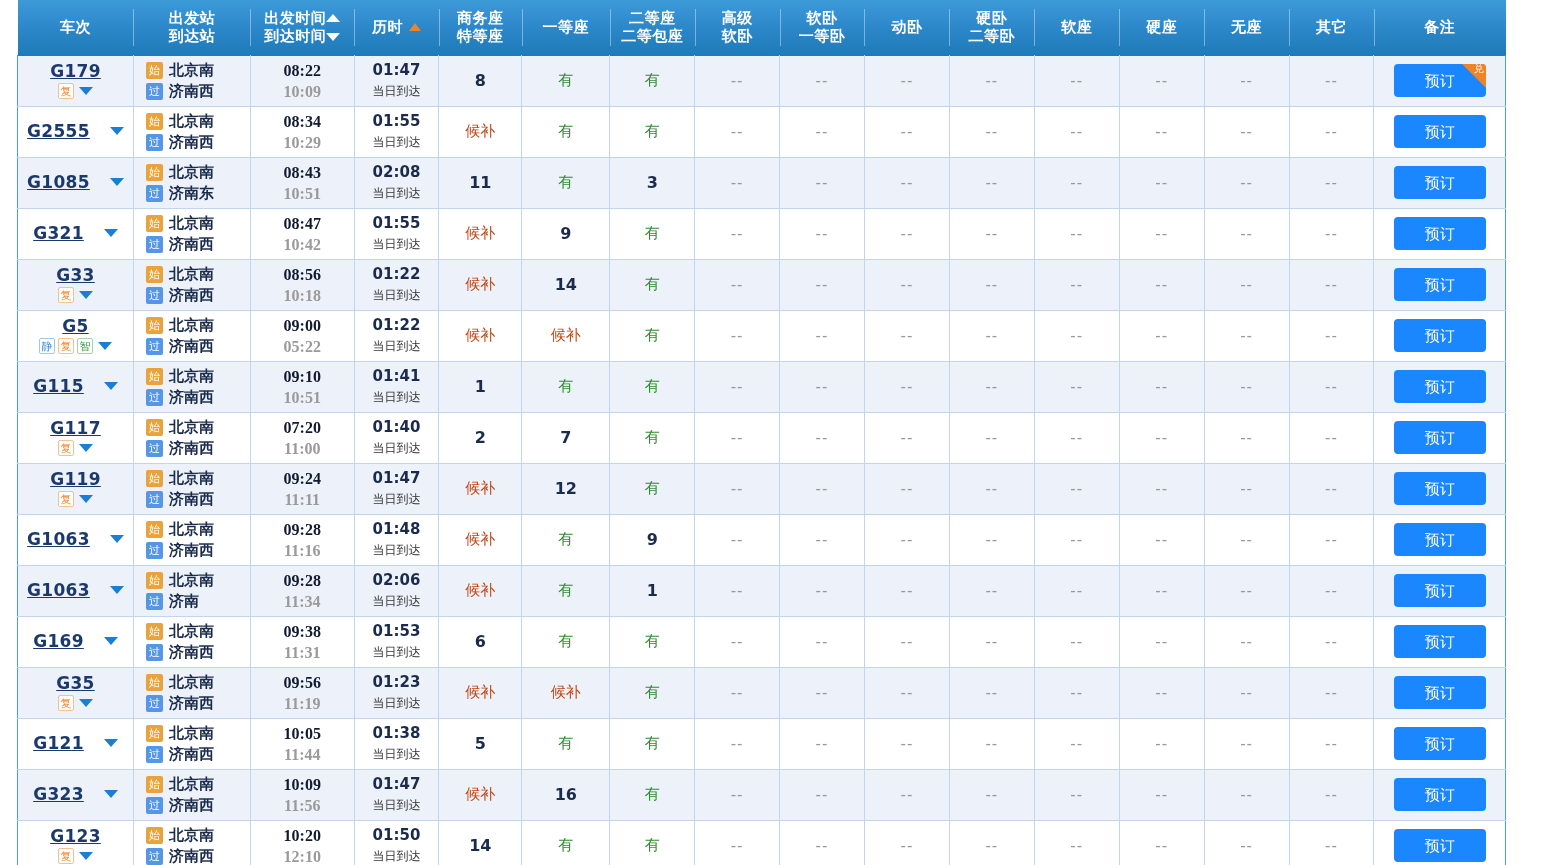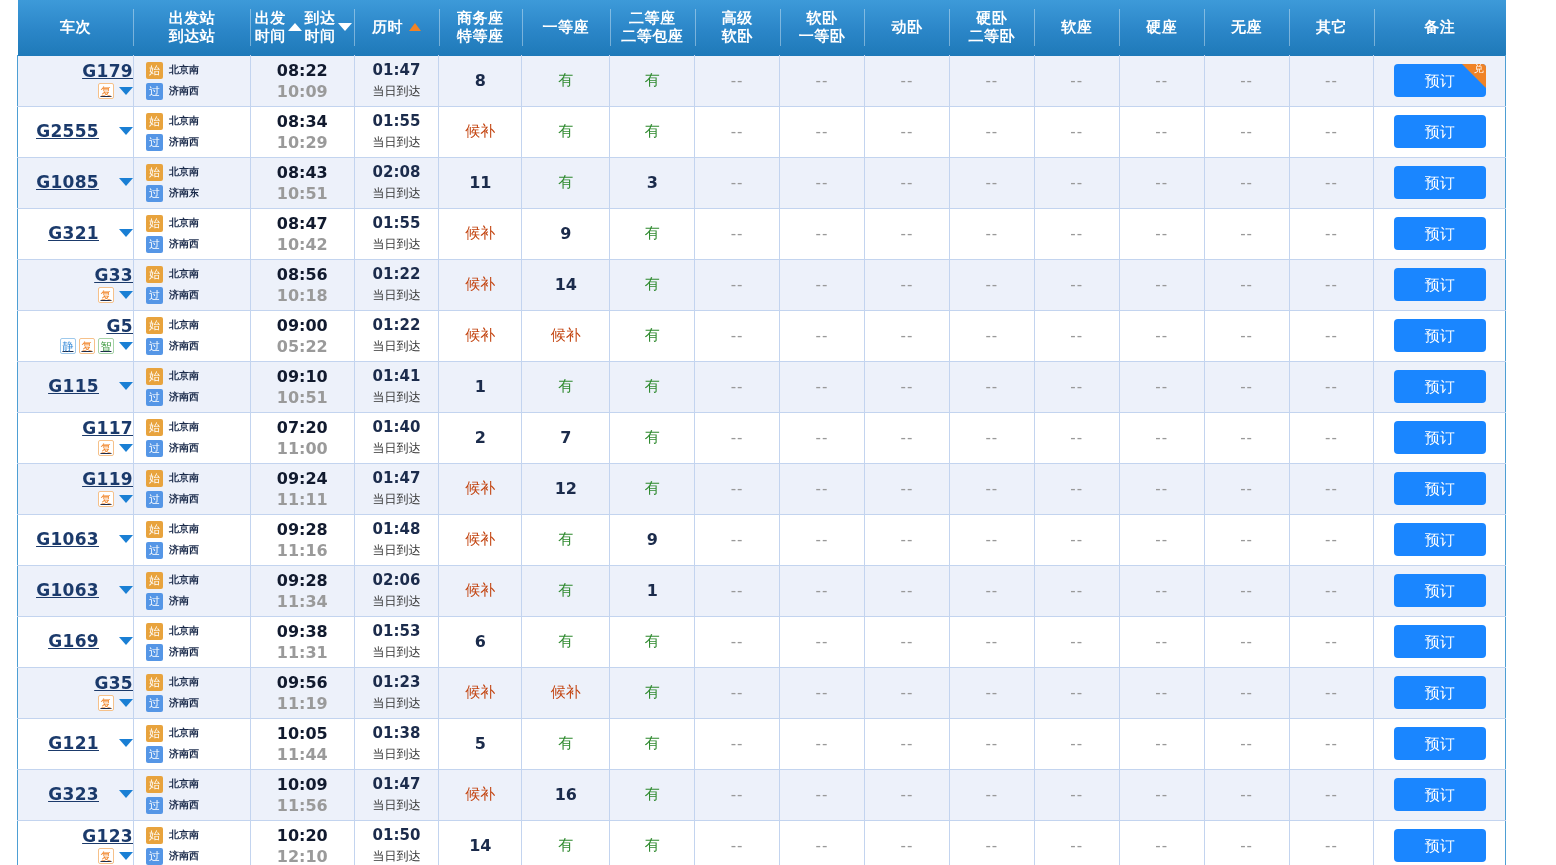--- a/index.html
+++ b/index.html
@@ -50,21 +50,21 @@
     border-bottom:8px solid #f08326;
   }
   .dep-arrow-wrap { display:inline-block; vertical-align:middle; }
   .dep-arrow-wrap .ar2 {
     display:block; width:0; height:0;
     border-left:7px solid transparent; border-right:7px solid transparent;
   }
   .dep-arrow-wrap .up2 { border-bottom:8px solid #ffffff; }
   .dep-arrow-wrap .dn2 { border-top:8px solid #ffffff; }
 
-  .th-twoline { display:flex; flex-direction:row; align-items:center; justify-content:center; }
+  .th-twoline { display:flex; flex-direction:column; align-items:center; justify-content:center; }
   .th-line { display:flex; align-items:center; justify-content:center; }
 
   
   tbody tr { height: 51px; }
   tbody tr.odd  td { background: #edf1fa; }
   tbody tr.even td { background: #ffffff; }
   tbody td {
     border: 1px solid #c3d4ef;
     border-top: none;
     text-align: center;
@@ -73,23 +73,22 @@
     color: #1b2b4b;
     padding: 0;
   }
   tbody tr:first-child td { border-top: 1px solid #1f7ab9; }
   tbody td.no-left-border { border-left: 1px solid #4e9fd4; }
   tbody td.no-right-border { border-right: 1px solid #4e9fd4; }
 
   
   .cell-train { position: relative; padding: 3px 0 3px 0; }
   .train-inner {
-    display:flex; flex-direction:column; align-items:flex-end; justify-content:center;
+    display:flex; flex-direction:column; align-items:center; justify-content:center;
     height: 100%;
-    text-decoration: underline;
   }
   .train-code {
     font-size: 17px; font-weight: bold; color:#1b3a6b;
     text-decoration: underline; letter-spacing:0.3px;
     line-height: 1.15; cursor:pointer;
   }
   .train-code.with-tags { margin-bottom: 1px; }
   .train-sub { display:flex; align-items:center; justify-content:center; gap:3px; height:17px; }
   .tag {
     display:inline-block;
@@ -114,24 +113,24 @@
   
   .cell-station { padding: 4px 0 4px 12px; text-align:left; }
   .st-line { display:flex; align-items:center; gap:6px; height:21px; }
   .st-badge {
     display:inline-block; width:17px; height:17px; line-height:17px;
     font-size:11px; color:#fff; text-align:center; border-radius:2px;
     font-weight:normal;
   }
   .st-badge.start { background:#e8a33d; }
   .st-badge.pass  { background:#5596e6; }
-  .st-name { font-size:10px; color:#1b2b4b; font-weight:bold; }
+  .st-name { font-size:15px; color:#1b2b4b; font-weight:bold; }
 
   
-  .cell-time { padding: 4px 16px; }
+  .cell-time { padding: 4px 16px; font-family: Liberation Serif, serif; }
   .tm-dep { font-size:16px; font-weight:bold; color:#111a2e; height:21px; line-height:21px; }
   .tm-arr { font-size:16px; font-weight:bold; color:#9a9a9a; height:21px; line-height:21px; }
 
   
   .cell-dur { padding: 4px 0; }
   .du-top { font-size:15px; color:#1b2b4b; height:21px; line-height:21px; font-weight:bold;}
   .du-bot { font-size:12px; color:#333; height:21px; line-height:21px; }
 
   
   .seat { font-size:15px; }

